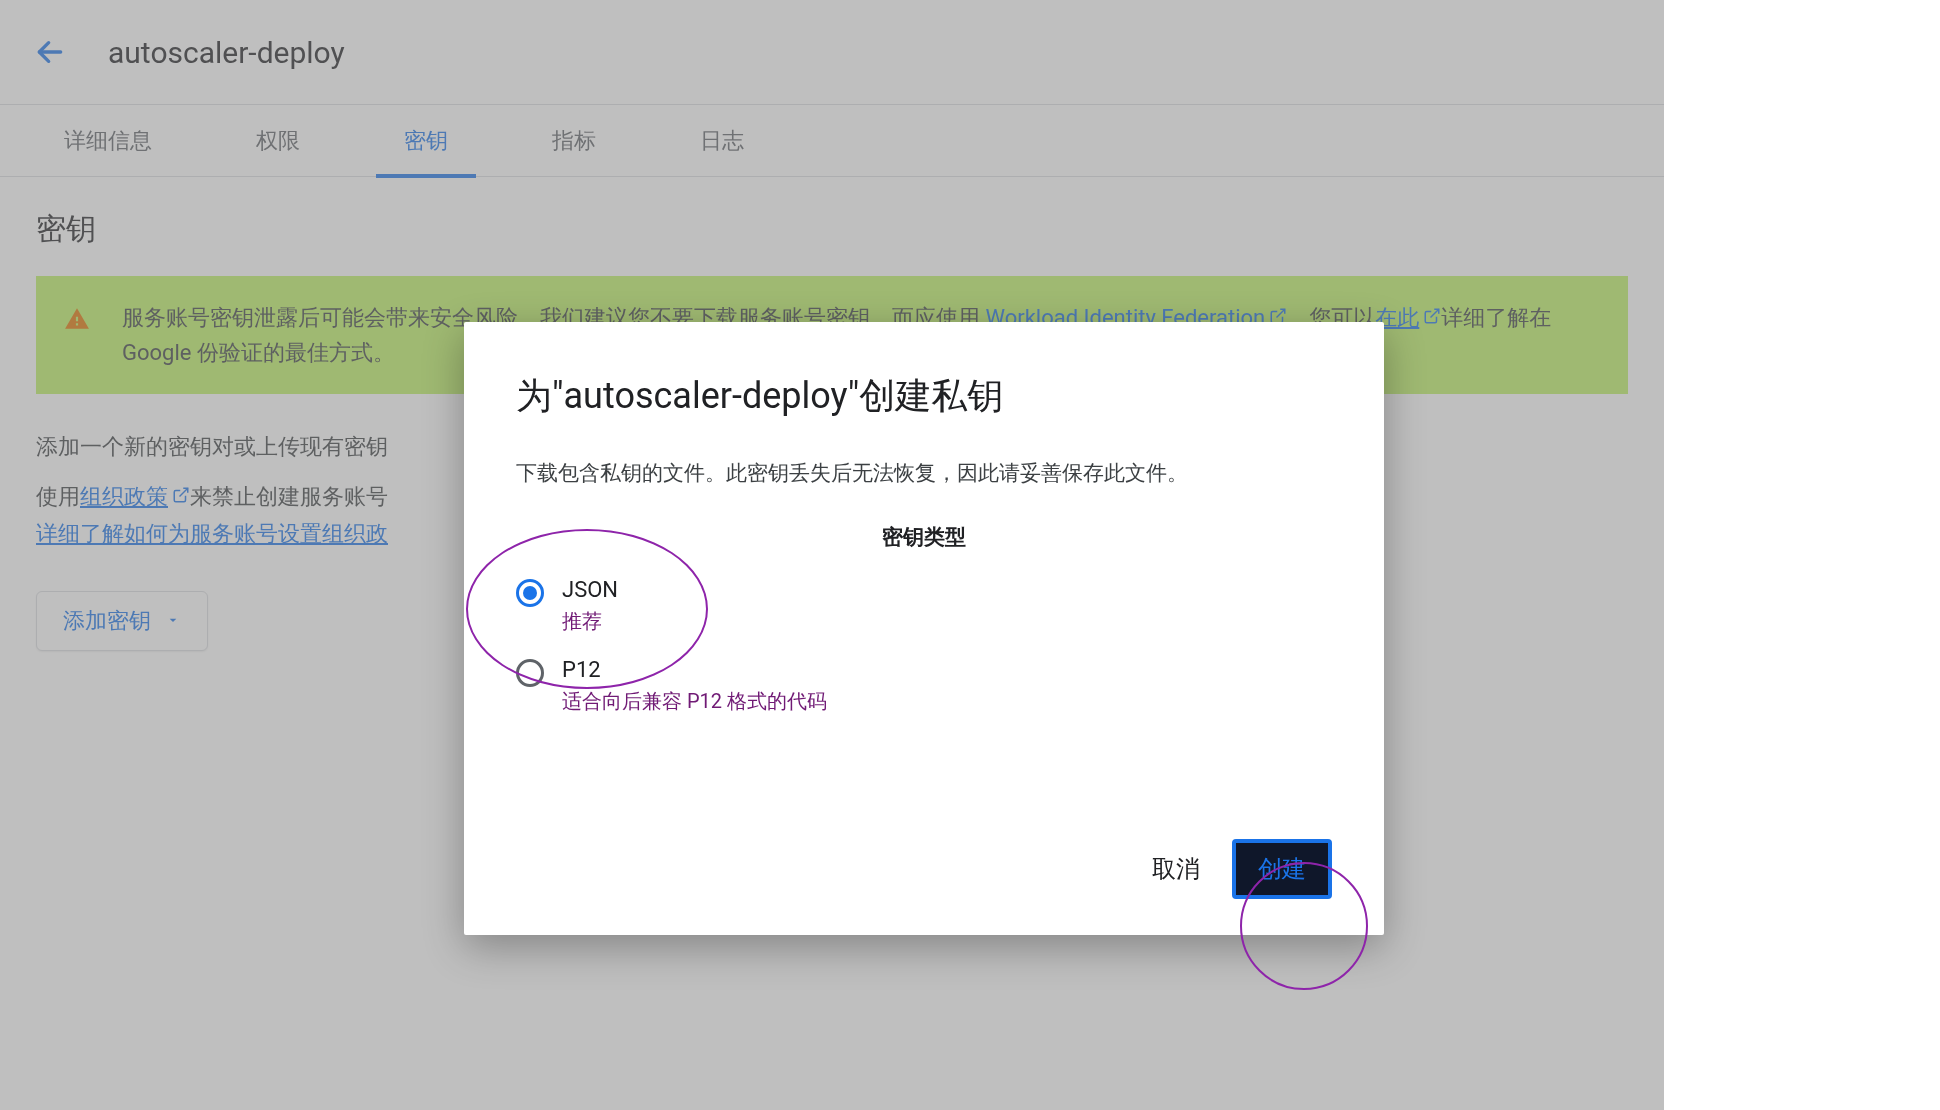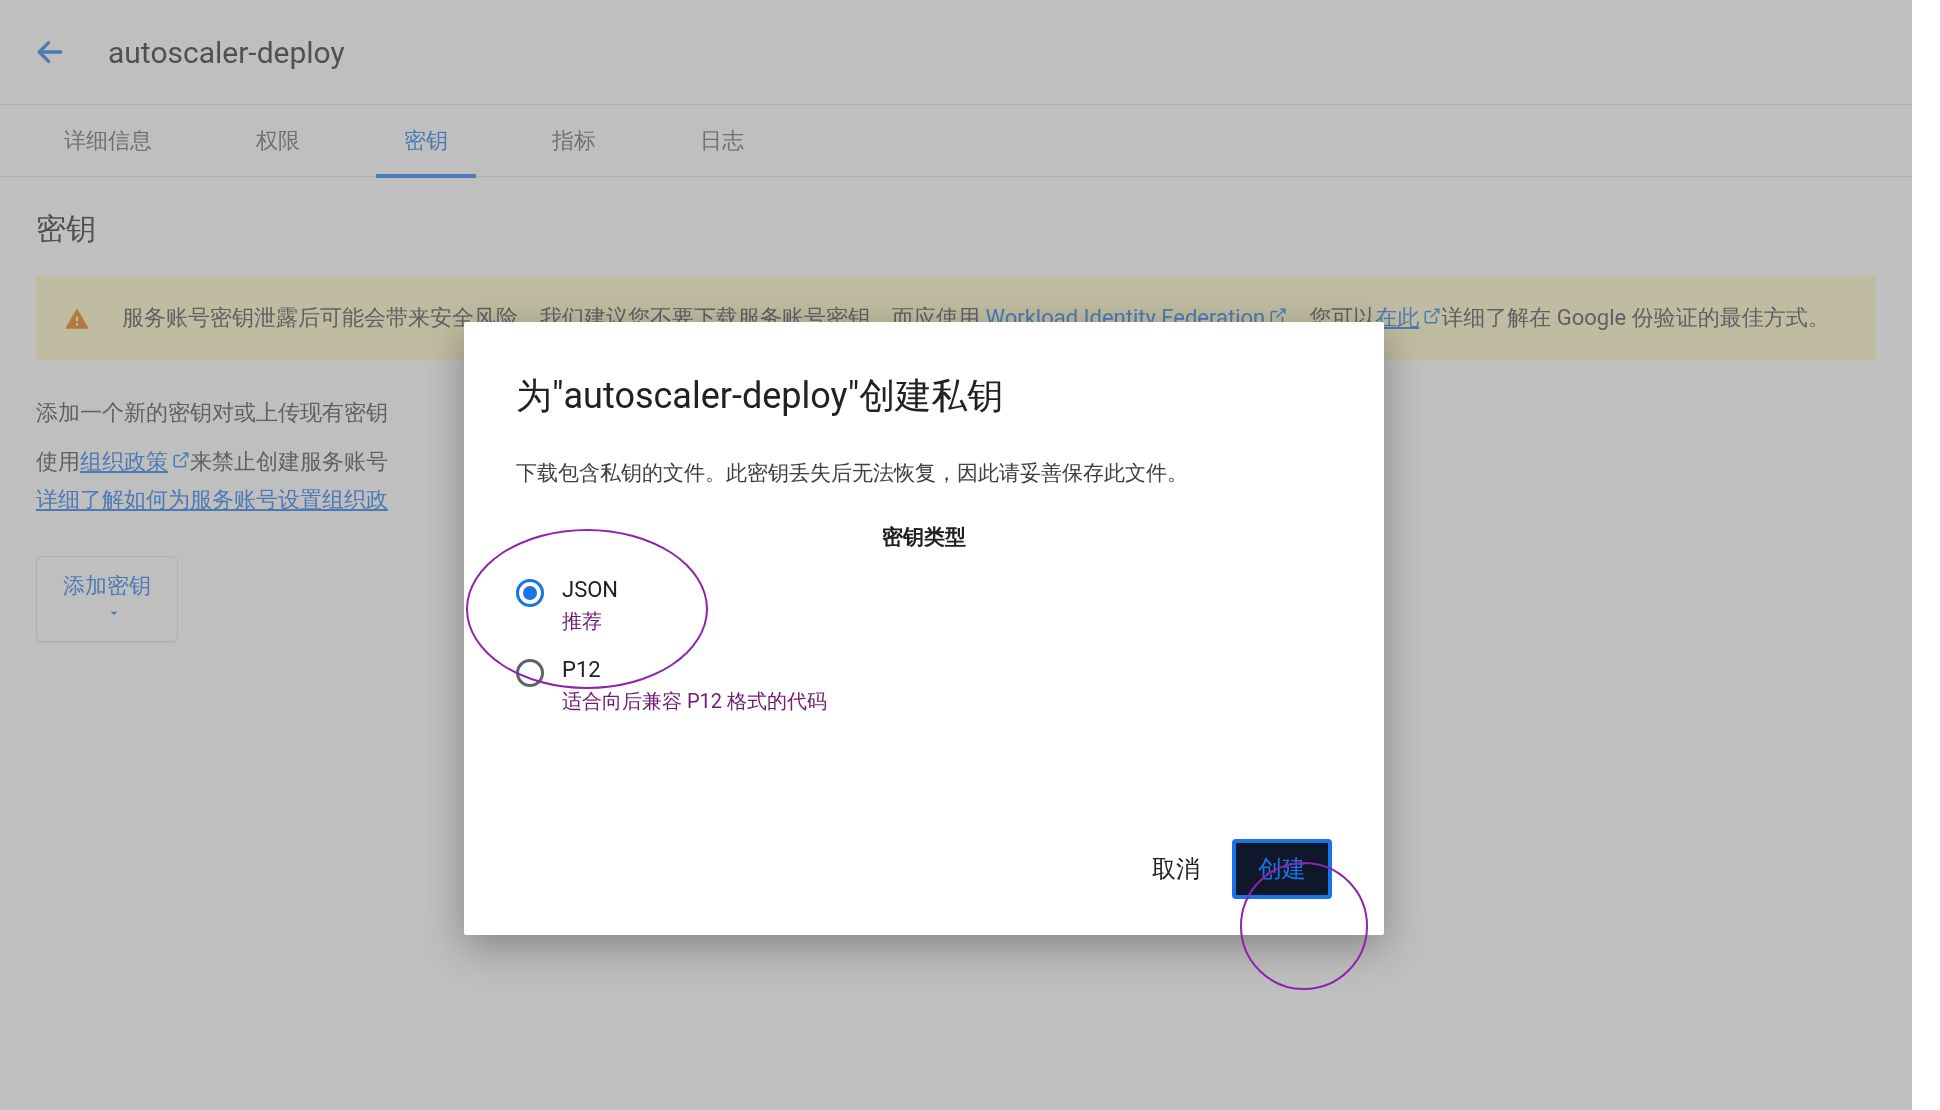--- a/index.html
+++ b/index.html
@@ -4,21 +4,21 @@
   <style>
     * { margin: 0; padding: 0; box-sizing: border-box; }
     body {
       font-family: -apple-system, BlinkMacSystemFont, "Segoe UI", Roboto, "Helvetica Neue", Arial, "PingFang SC", "Microsoft YaHei", sans-serif;
       background: #fff;
       width: 1940px;
       height: 1110px;
       position: relative;
       overflow: hidden;
     }
-    .page-wrapper { width: 1912px; height: 1110px; position: relative; }
+    .page-wrapper { width: 1664px; height: 1110px; position: relative; }
     .bg-overlay {
       position: absolute;
       top: 0; left: 0; right: 0; bottom: 0;
       background: rgba(128,128,128,0.5);
       z-index: 5;
     }
     
     .header {
       display: flex;
       align-items: center;
@@ -66,21 +66,21 @@
       padding: 32px 36px;
     }
     .section-title {
       font-size: 30px;
       font-weight: 400;
       color: #202124;
       margin-bottom: 26px;
     }
     .warning-box {
       display: flex;
-      background: #fef9c3;
+      background: #bef264;
       padding: 24px 28px;
       margin-bottom: 34px;
       align-items: flex-start;
     }
     .warn-icon {
       color: #e37400;
       margin-right: 32px;
       margin-top: 6px;
       flex-shrink: 0;
     }
@@ -108,21 +108,20 @@
       border: 1px solid #dadce0;
       border-radius: 6px;
       padding: 14px 26px;
       font-size: 22px;
       color: #1a73e8;
       background: #fff;
       margin-top: 26px;
       margin-bottom: 32px;
       cursor: pointer;
       box-shadow: 0 1px 2px rgba(0,0,0,0.08);
-      flex-direction: column;
     }
     .add-key-button .chev {
       margin-left: 14px;
     }
     .table {
       border-top: 1px solid #dadce0;
       border-bottom: 1px solid #dadce0;
       margin-top: 12px;
     }
     .table-head {

